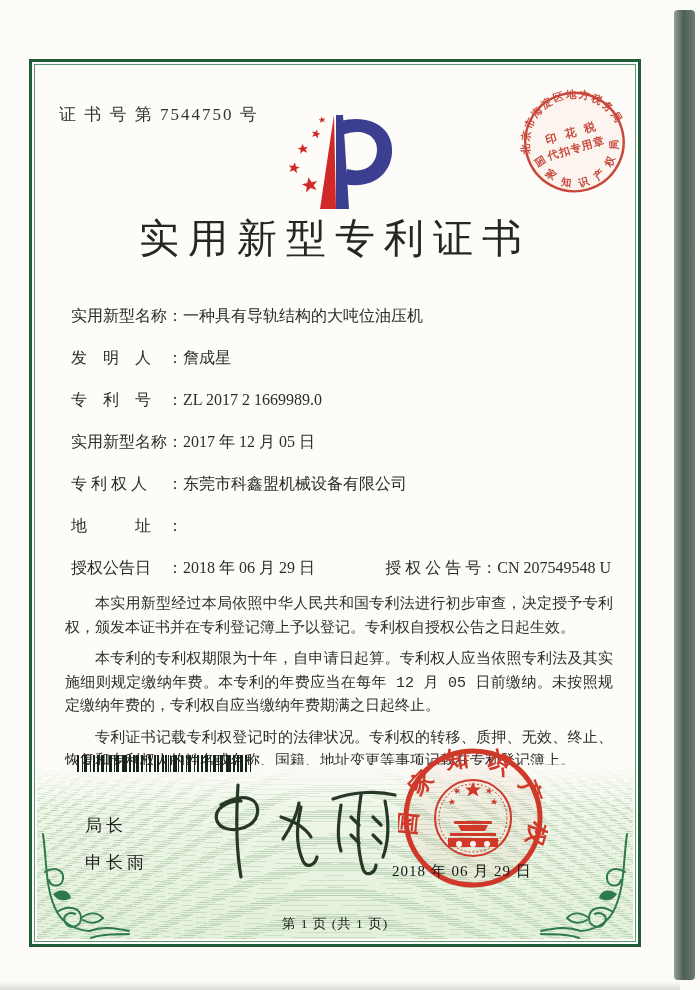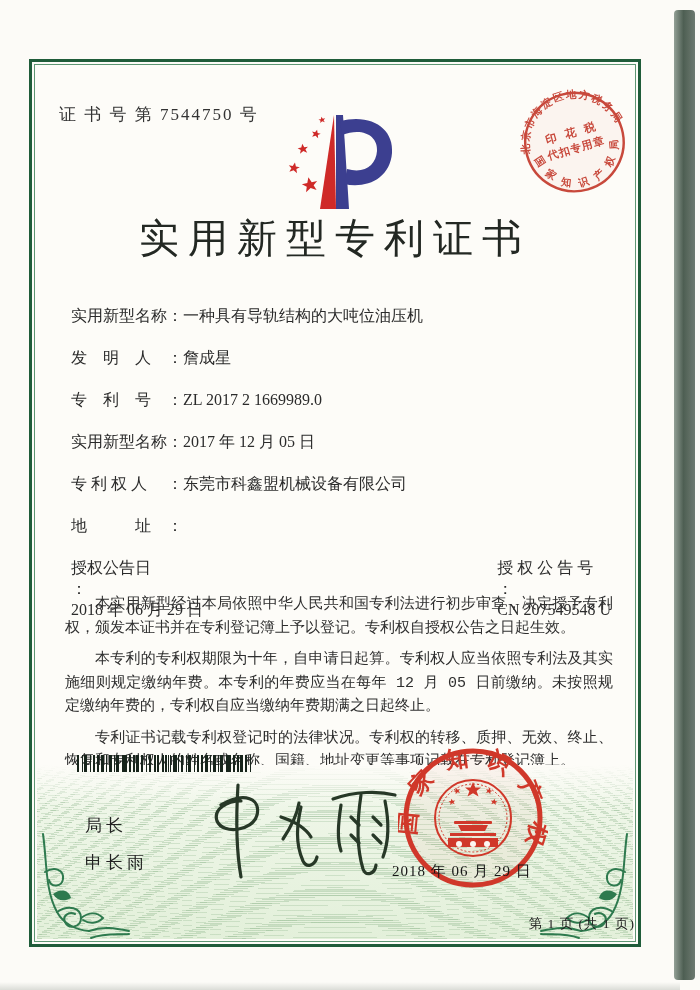--- a/index.html
+++ b/index.html
@@ -35,21 +35,21 @@
   .title{
     position:absolute;top:146px;left:0;width:100%;text-align:center;
     font-size:40px;font-weight:400;letter-spacing:9px;color:#232823;
   }
   .fields{position:absolute;top:240px;left:36px;right:24px;font-size:16px;}
   .frow{margin-bottom:21px;display:flex;align-items:flex-start;line-height:21px;}
   .flabel{display:inline-block;min-width:96px;white-space:pre;}
   .colon{display:inline-block;}
   .fval{display:inline-block;max-width:432px;}
   .frow-split{display:flex;justify-content:space-between;}
-  .pair{display:flex;line-height:21px;flex-direction:column;}
+  .pair{display:flex;line-height:21px;}
   .paragraphs{
     position:absolute;top:520px;left:22px;right:14px;
     font-size:15px;line-height:23.5px;color:#2e2e2e;text-align:justify;
   }
   .paragraphs p{margin:8px;text-indent:2em;font-family:Liberation Mono, monospace;}
   
   .wave-zone{
     position:absolute;left:2px;right:2px;bottom:2px;top:700px;
     background:
       repeating-radial-gradient(120% 95% at 50% -90%,rgba(110,160,110,.28) 0 1.6px,rgba(255,255,255,0) 1.6px 9px),
@@ -71,21 +71,21 @@
   .seal{position:absolute;left:363px;top:678px;}
   .seal-date{
     position:absolute;left:357px;top:797px;font-size:15px;letter-spacing:1px;color:#161616;
     font-family:"Liberation Serif","DejaVu Serif",serif;
   }
   .tax-stamp{position:absolute;left:481px;top:18px;transform:rotate(-16deg);}
   .flourish{position:absolute;bottom:-10px;}
   .flourish.left{left:-4px;}
   .flourish.right{right:-4px;transform:scaleX(-1);}
   .footer{
-    position:absolute;bottom:8px;left:0;width:100%;text-align:right;
+    position:absolute;bottom:8px;left:0;width:100%;text-align:center;
     font-size:13.5px;letter-spacing:1px;color:#222;
   }
 </style>
 </head>
 <body>
 
 <div class="frame">
 
   <div class="cert-no">证 书 号 第 7544750 号</div>
 

